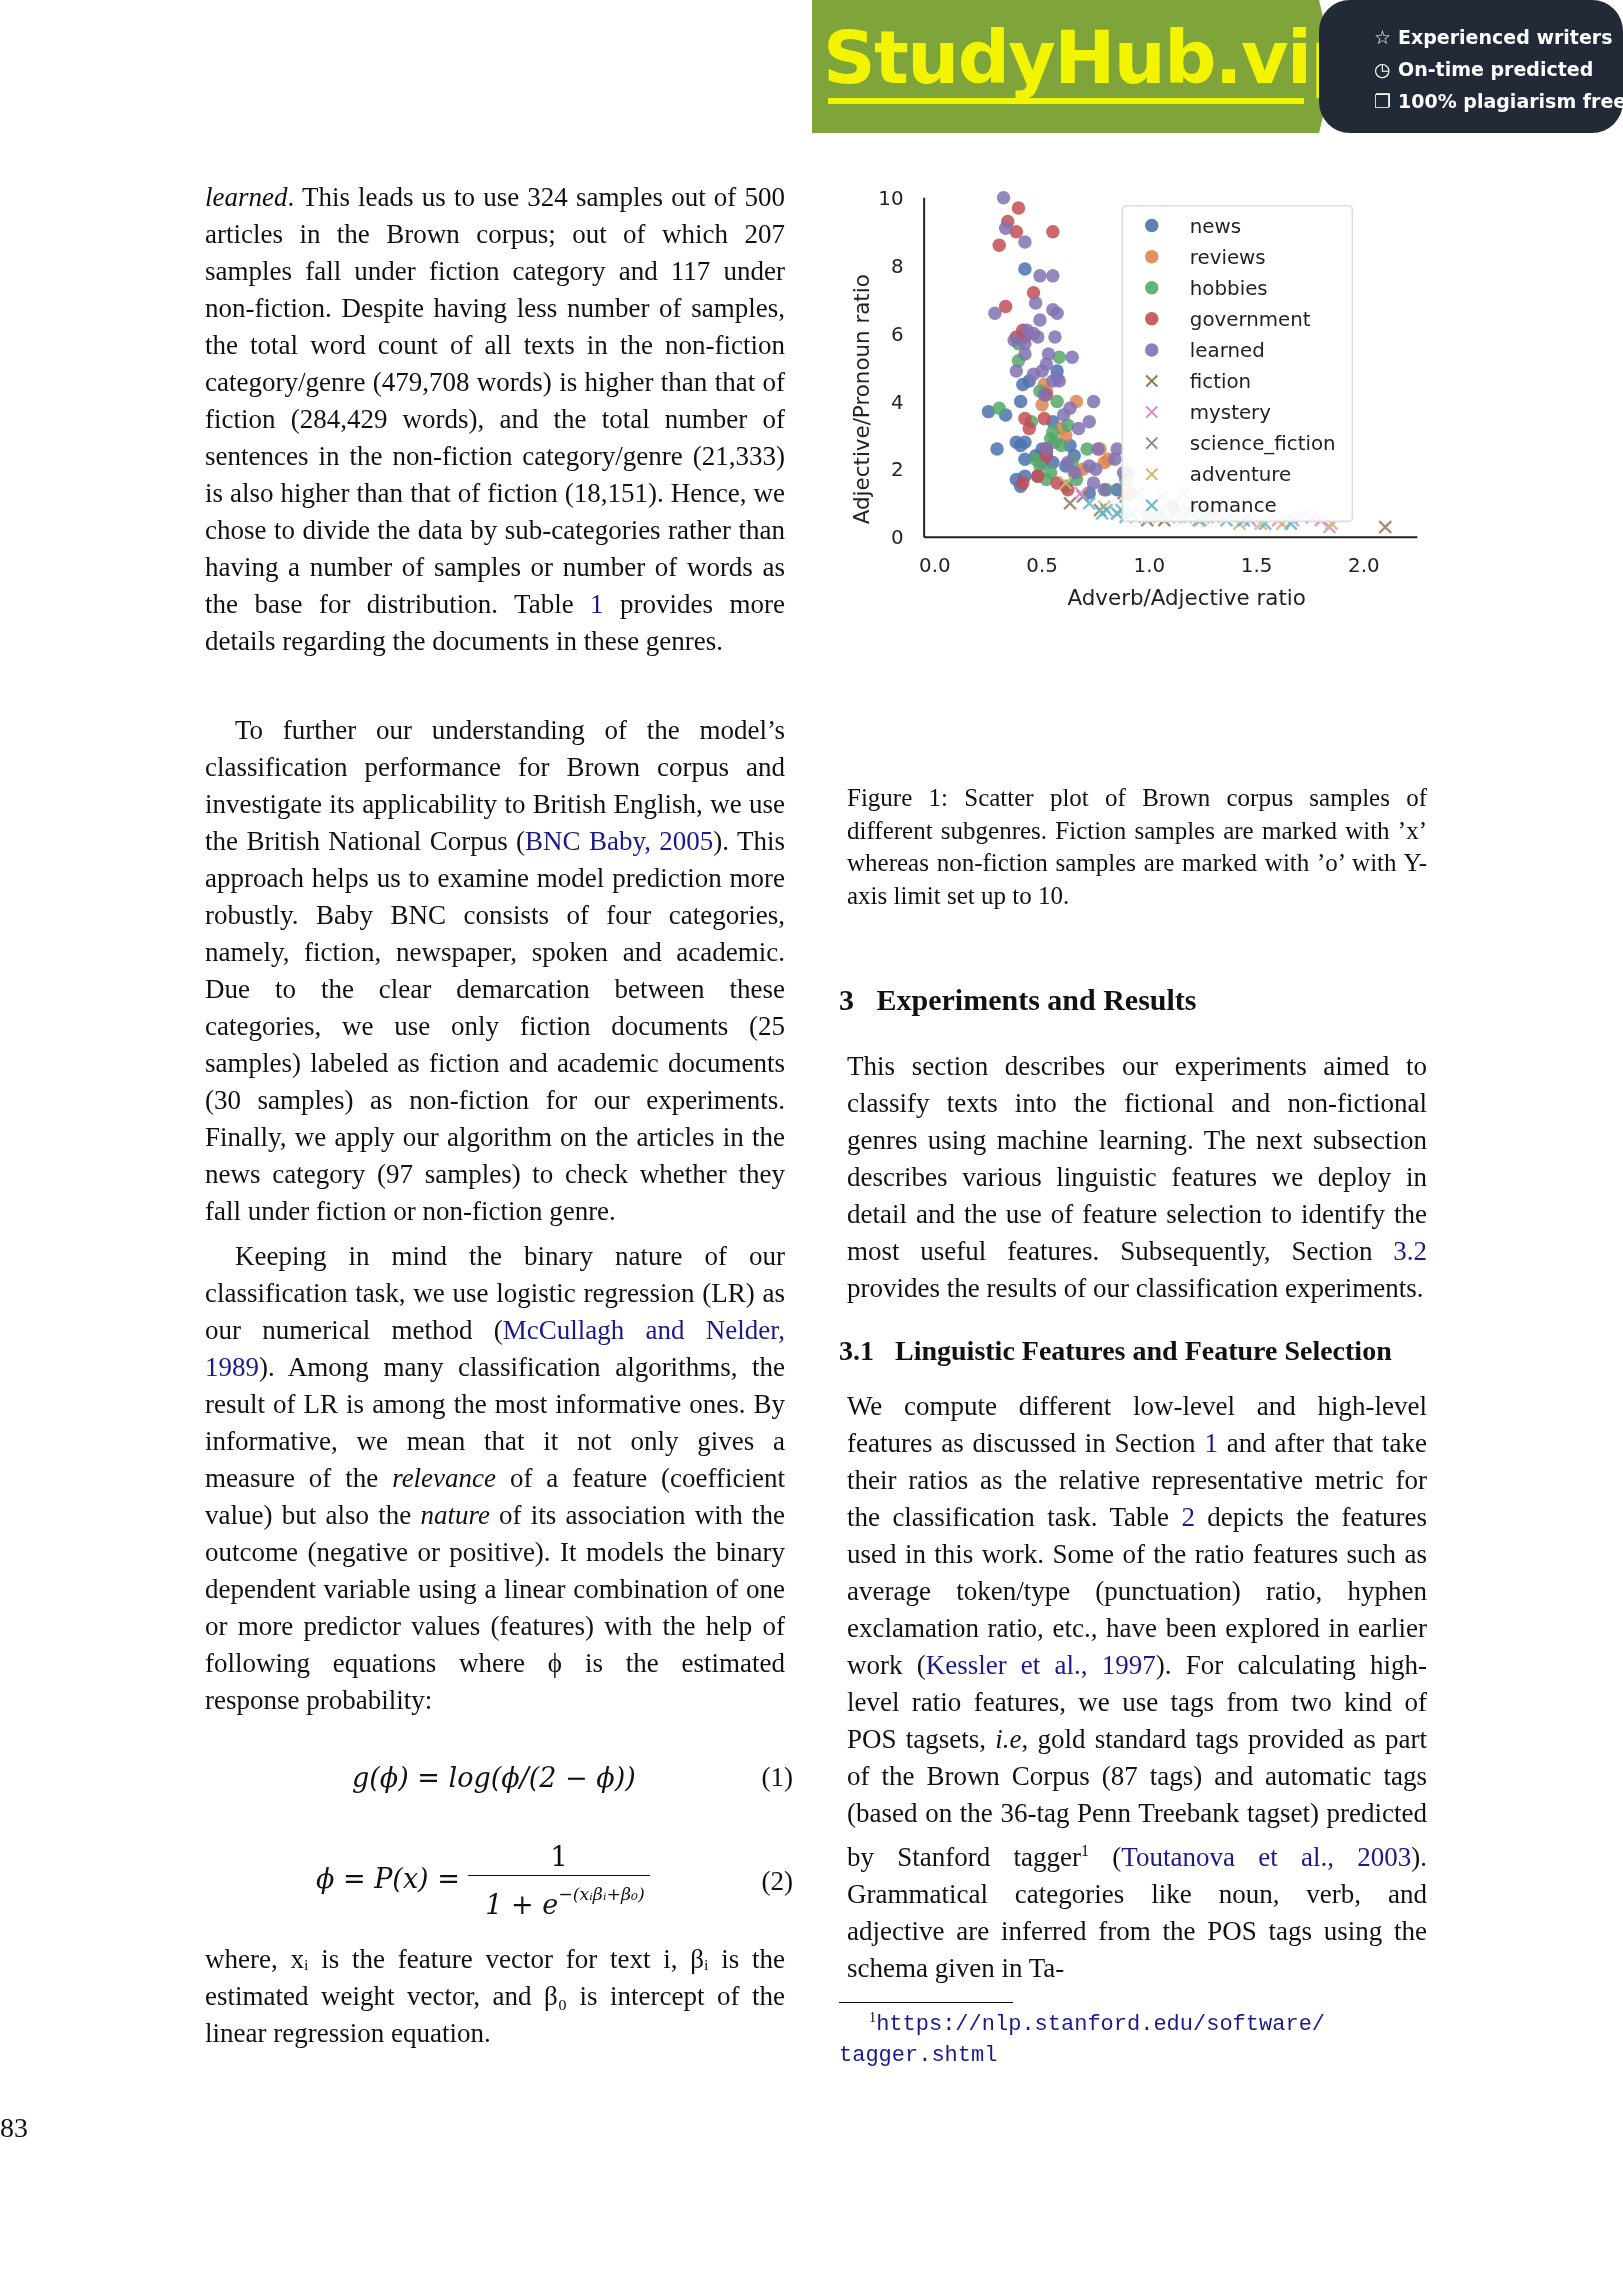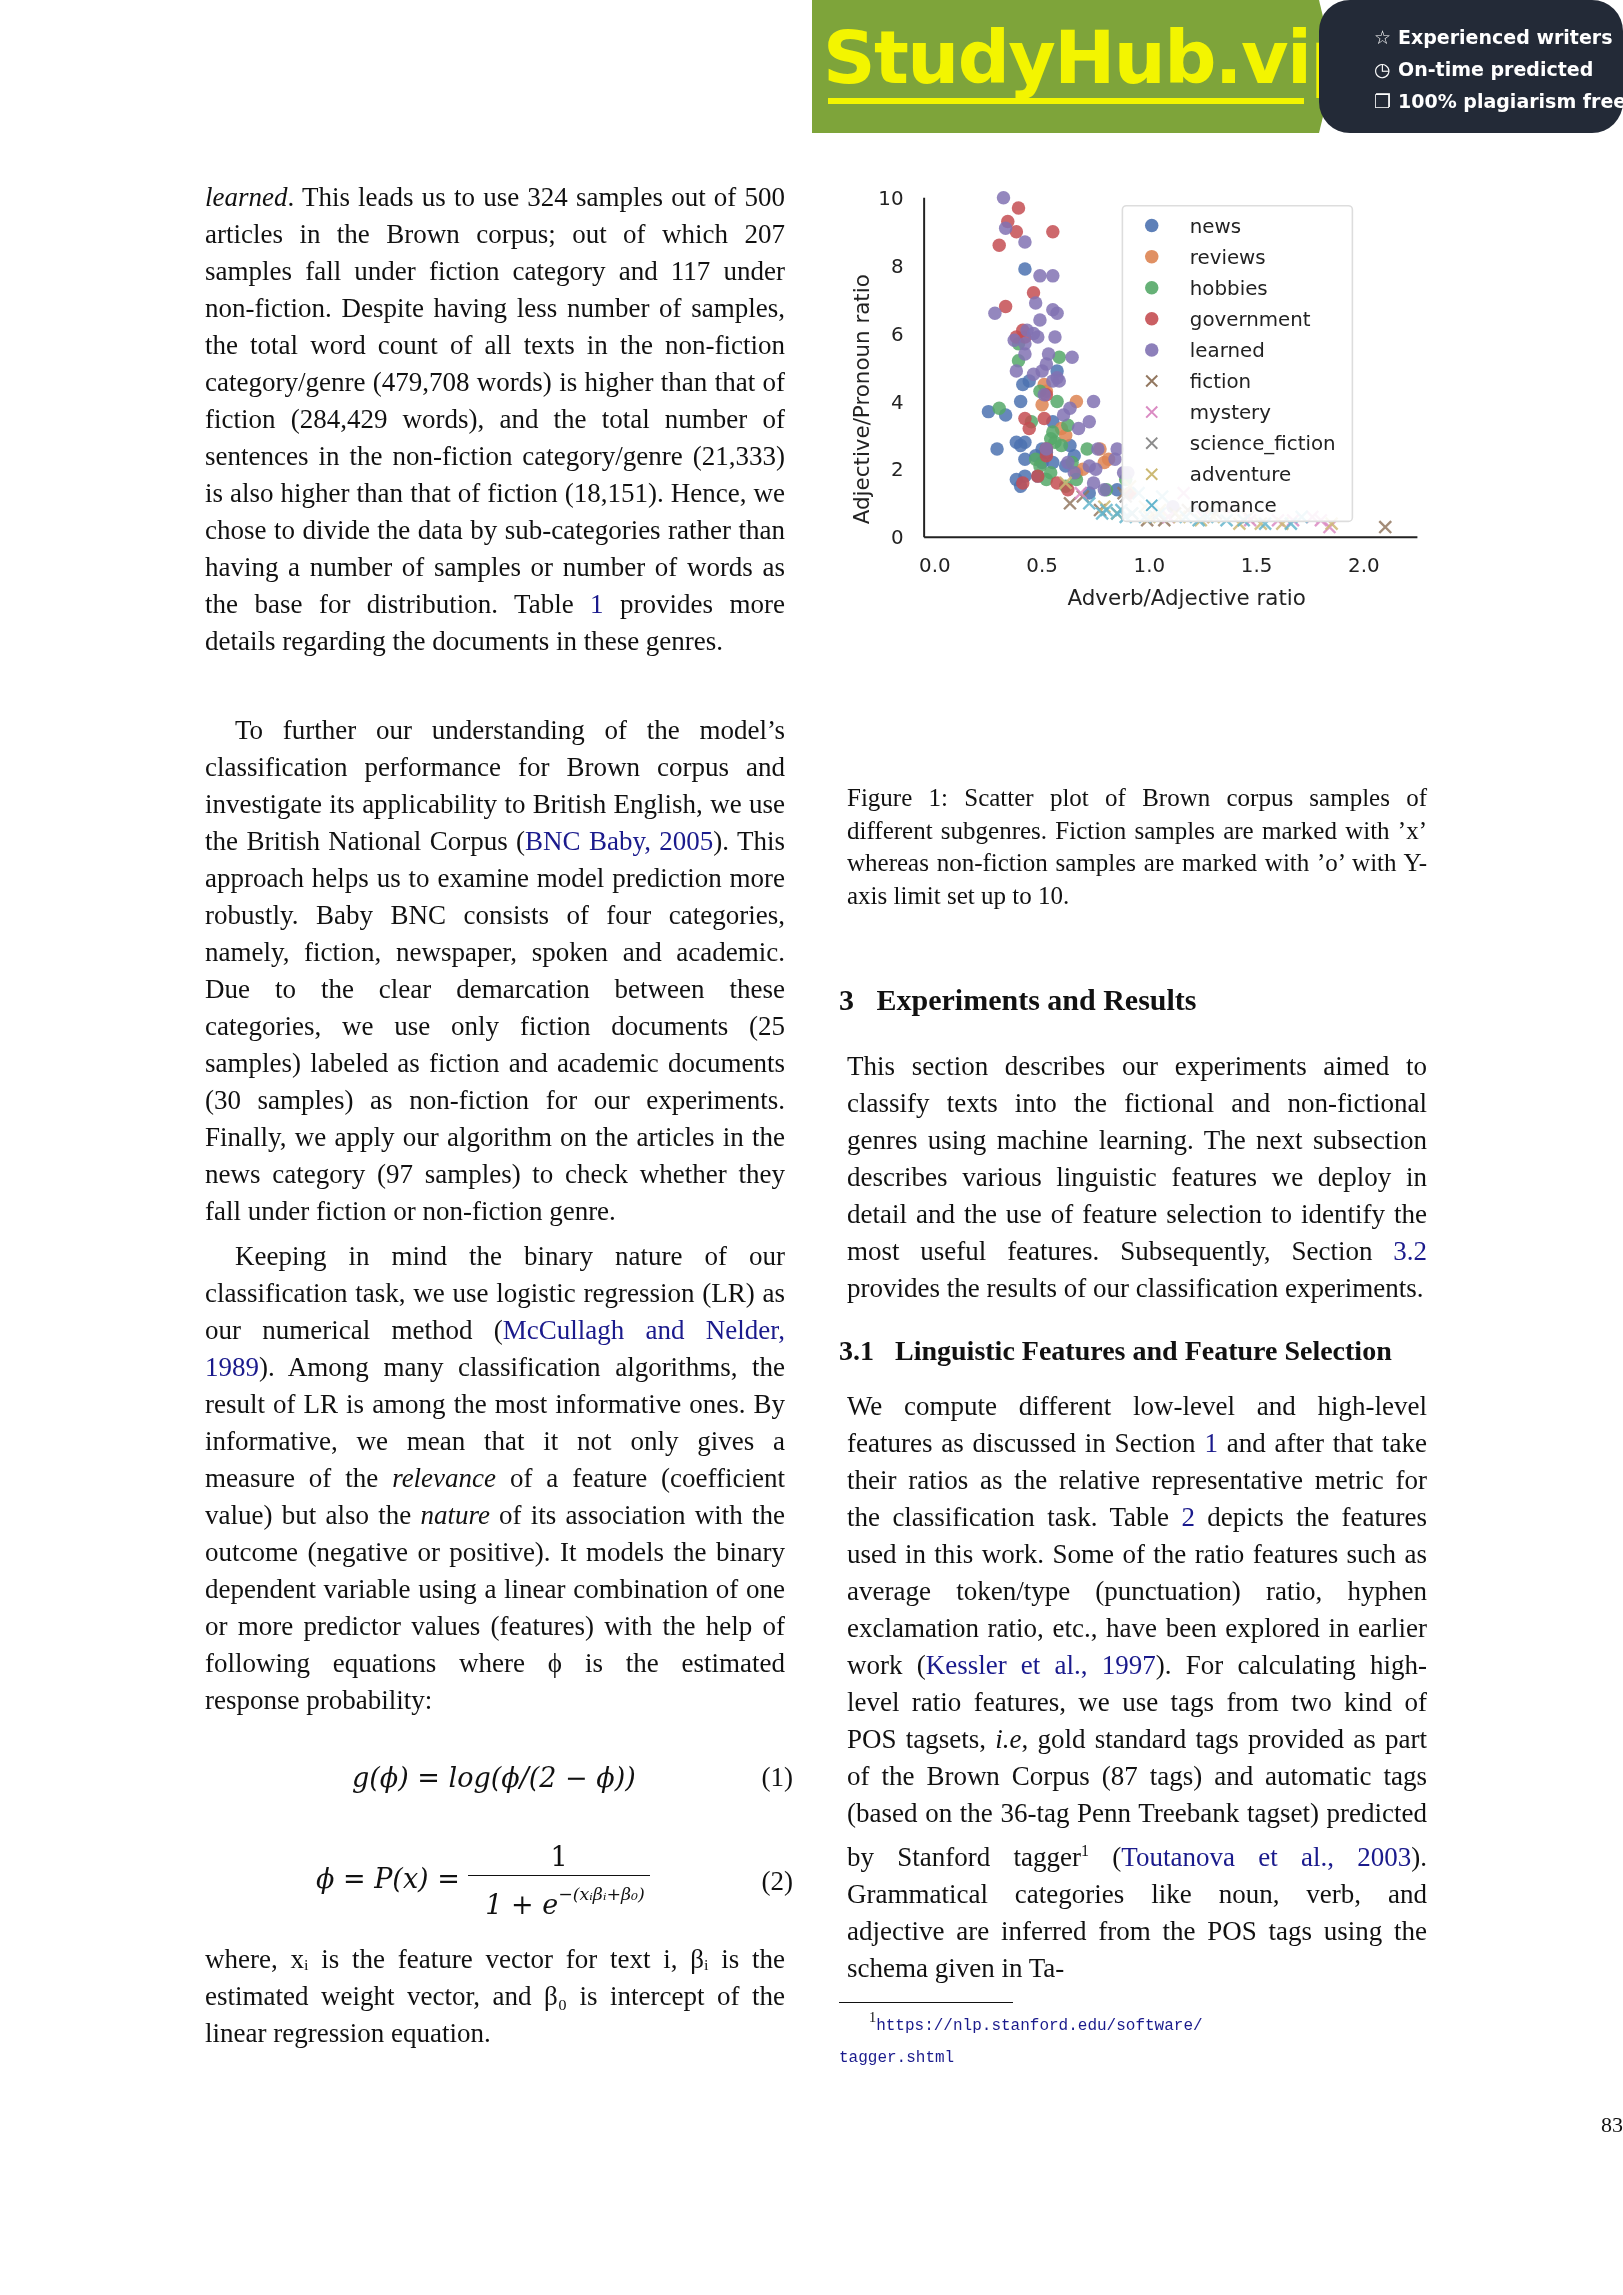--- a/index.html
+++ b/index.html
@@ -32,23 +32,23 @@
   .frac { display: inline-block; vertical-align: middle; text-align: center; }
   .frac .n { display: block; border-bottom: 1.6px solid #111; padding: 0 4.8px; font-style: normal; }
   .frac .d { display: block; padding: 0 4.8px; margin-left: 12px; }
   .sup { font-size: 17.4px; vertical-align: 14.3px; }
 
   .section-h { font-weight: bold; font-size: 30px; margin-top: 12px; }
   .subsection-h { font-weight: bold; font-size: 28px; }
 
   .fn-rule { width: 174px; height: 1.6px; background: #111; margin-top: 14.3px; }
   .footnote { font-size: 21.4px; line-height: 28.5px; }
-  .mono { font-family: "Liberation Mono", "DejaVu Sans Mono", monospace; color: #1a1a8c; font-size: 16px; }
-
-  .page-num { position: absolute; left: 0; width: 1623px; top: 2112px; text-align: right; font-size: 22px; }
+  .mono { font-family: "Liberation Mono", "DejaVu Sans Mono", monospace; color: #1a1a8c; font-size: 22px; }
+
+  .page-num { position: absolute; left: 0; width: 1623px; top: 2112px; text-align: left; font-size: 28px; }
 
   
   .chart { position: absolute; left: 840px; top: 174px; width: 587px; height: 571px; }
   .chart svg text { font-family: "DejaVu Sans", sans-serif; }
 </style>
 </head>
 <body>
 
 <div class="banner">
   <div class="banner-left">

